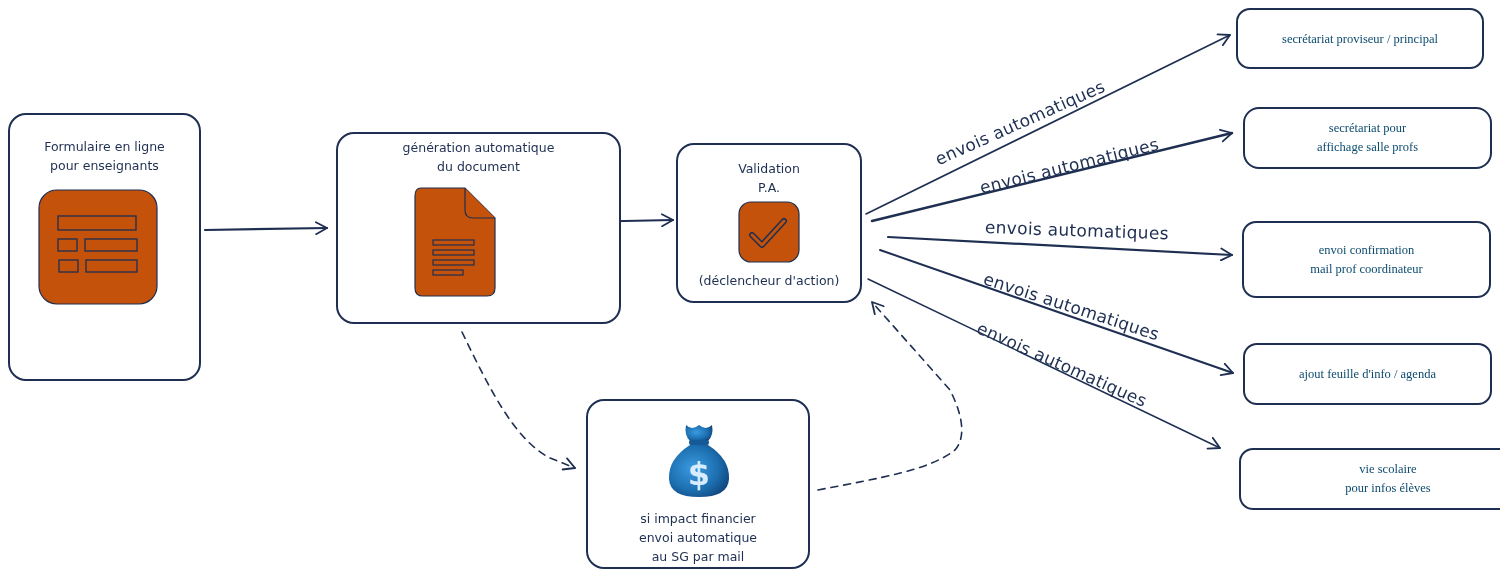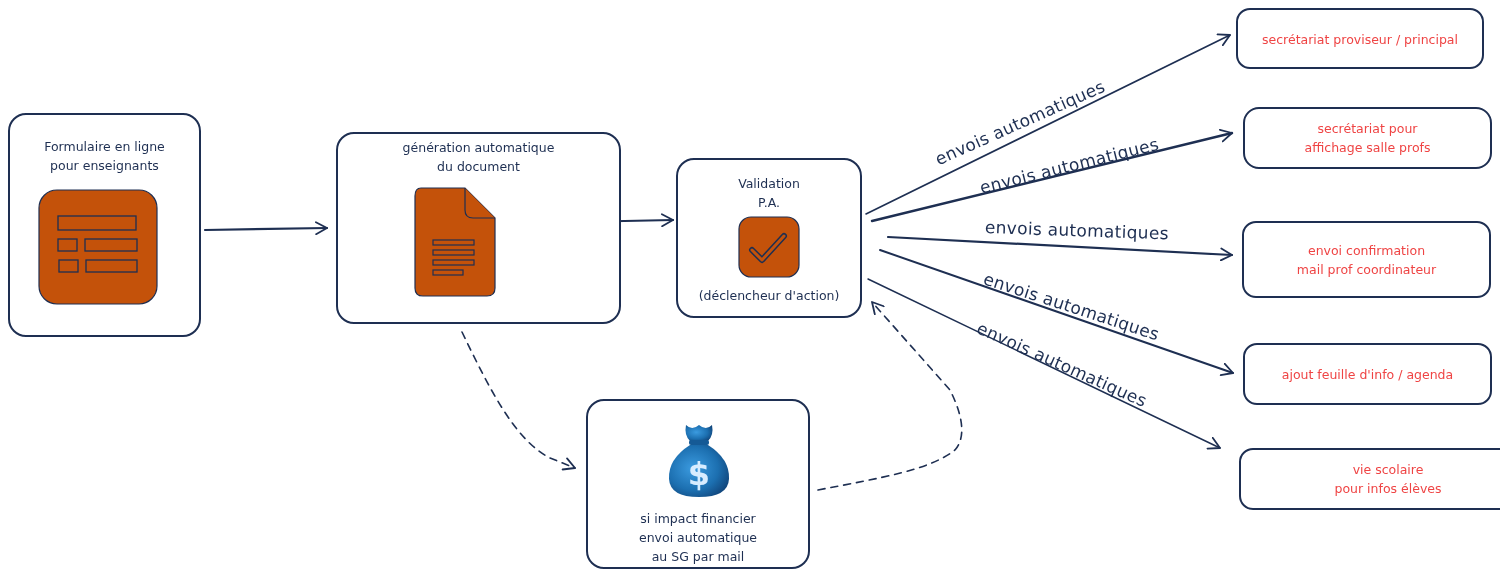--- a/index.html
+++ b/index.html
@@ -4,21 +4,21 @@
 <style>
   html, body { margin: 0; padding: 0; background: #ffffff; }
   body { width: 1500px; height: 576px; position: relative; overflow: hidden;
          font-family: "DejaVu Sans", sans-serif; color: #1e2f52; }
   #canvas { position: absolute; left: 0; top: 0; }
   .box { position: absolute; border: 2px solid #1e2f52; border-radius: 18px;
          background: #ffffff; box-sizing: border-box; }
   .box-text { position: absolute; left: 0; right: 0; text-align: center;
               font-size: 12.5px; line-height: 19px; color: #1e2f52; white-space: pre-line; }
   .target-text { position: absolute; left: 0; right: 0; top: 50%; transform: translateY(-50%);
-                 text-align: center; font-size: 12.5px; line-height: 19px; color: #ef4444; white-space: pre-line; }
+                 text-align: center; font-size: 12.5px; line-height: 19px; color: #0c4a6e; white-space: pre-line; font-family: Liberation Serif, serif; }
   .edge-label { position: absolute; font-size: 17px; color: #1e2f52; white-space: nowrap;
                 transform-origin: left center; letter-spacing: 0.3px; }
 </style>
 </head>
 <body>
 
 <svg id="canvas" width="1500" height="576" viewBox="0 0 1500 576">
   <defs>
     <marker id="arrow" viewBox="0 0 14 14" refX="12" refY="7" markerWidth="14" markerHeight="14" orient="auto" markerUnits="userSpaceOnUse">
       <path d="M1 1 L12 7 L1 13" fill="none" stroke="#1e2f52" stroke-width="1.8" stroke-linecap="round" stroke-linejoin="round"></path>
@@ -36,21 +36,21 @@
     <line x1="868" y1="279" x2="1220" y2="448" stroke-width="1.5" marker-end="url(#arrow)"></line>
   </g>
 </svg>
 
 <div class="edge-label" style="left:936px; top:150px; transform: rotate(-24deg);">envois automatiques</div>
 <div class="edge-label" style="left:980px; top:178px; transform: rotate(-14deg);">envois automatiques</div>
 <div class="edge-label" style="left:985px; top:217px; transform: rotate(2deg);">envois automatiques</div>
 <div class="edge-label" style="left:984px; top:268px; transform: rotate(18deg);">envois automatiques</div>
 <div class="edge-label" style="left:978px; top:317px; transform: rotate(24deg);">envois automatiques</div>
 
-<div class="box" style="left:8px; top:113px; width:193px; height:224px;">
+<div class="box" style="left:8px; top:113px; width:193px; height:268px;">
   <div class="box-text" style="top:22px;">Formulaire en ligne
 pour enseignants</div>
   <svg width="122" height="118" viewBox="0 0 122 118" style="position:absolute; left:27px; top:73px;">
     <rect x="2" y="2" width="118" height="114" rx="18" fill="#c4520a" stroke="#1e2f52" stroke-width="1.2"></rect>
     <g fill="none" stroke="#1e2f52" stroke-width="1.3">
       <rect x="21" y="28" width="78" height="14"></rect>
       <rect x="21" y="51" width="19" height="12"></rect>
       <rect x="48" y="51" width="52" height="12"></rect>
       <rect x="22" y="72" width="19" height="12"></rect>
       <rect x="49" y="72" width="51" height="12"></rect>
@@ -66,21 +66,21 @@
     <path d="M52 2 V24 Q52 32 60 32 H82" fill="#c4520a" stroke="#1e2f52" stroke-width="1.2"></path>
     <g fill="none" stroke="#1e2f52" stroke-width="1.2">
       <rect x="20" y="54" width="41" height="5"></rect>
       <rect x="20" y="64" width="41" height="5"></rect>
       <rect x="20" y="74" width="41" height="5"></rect>
       <rect x="20" y="84" width="30" height="5"></rect>
     </g>
   </svg>
 </div>
 
-<div class="box" style="left:676px; top:158px; width:186px; height:160px;text-decoration:underline;">
+<div class="box" style="left:676px; top:143px; width:186px; height:160px;text-decoration:underline;">
   <div class="box-text" style="top:14px;">Validation
 P.A.</div>
   <svg width="62" height="62" viewBox="0 0 62 62" style="position:absolute; left:60px; top:56px;">
     <rect x="1" y="1" width="60" height="60" rx="12" fill="#c4520a" stroke="#1e2f52" stroke-width="1.2"></rect>
     <path d="M14 34 L24 44 L46 20" fill="none" stroke="#1e2f52" stroke-width="6" stroke-linecap="round" stroke-linejoin="round"></path>
     <path d="M14 34 L24 44 L46 20" fill="none" stroke="#c4520a" stroke-width="3" stroke-linecap="round" stroke-linejoin="round"></path>
   </svg>
   <div class="box-text" style="top:126px;">(déclencheur d'action)</div>
 </div>
 

